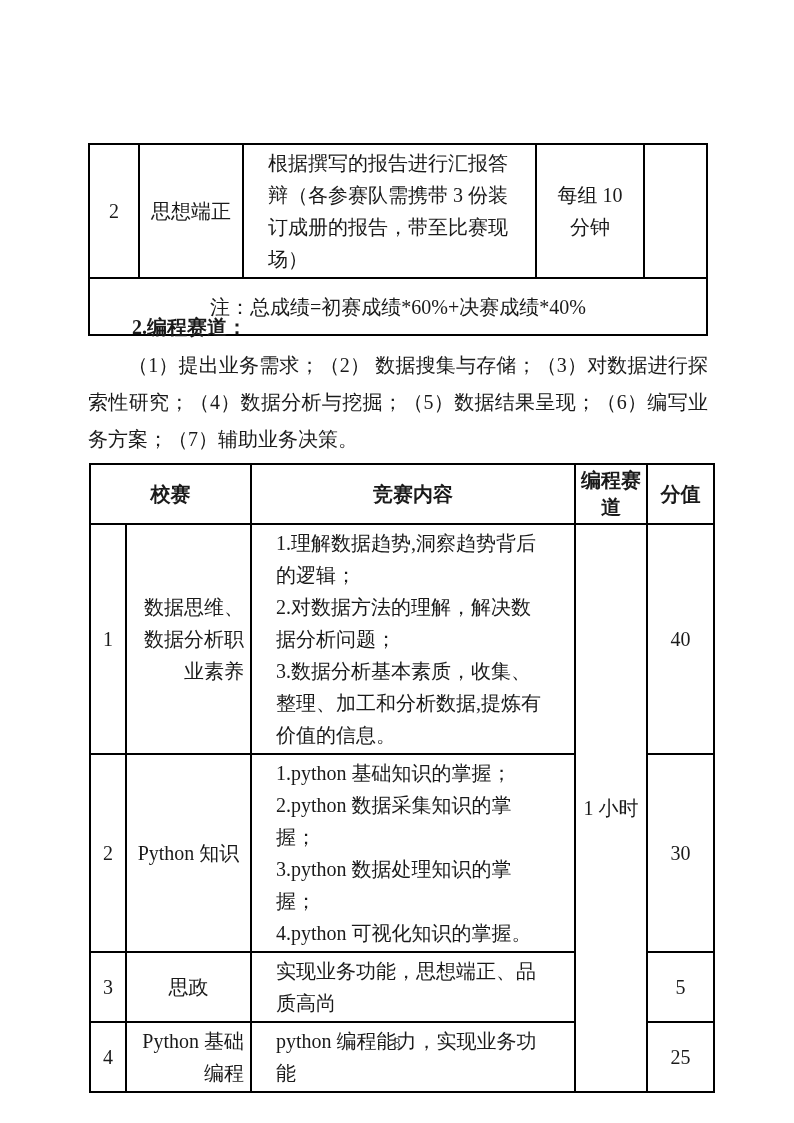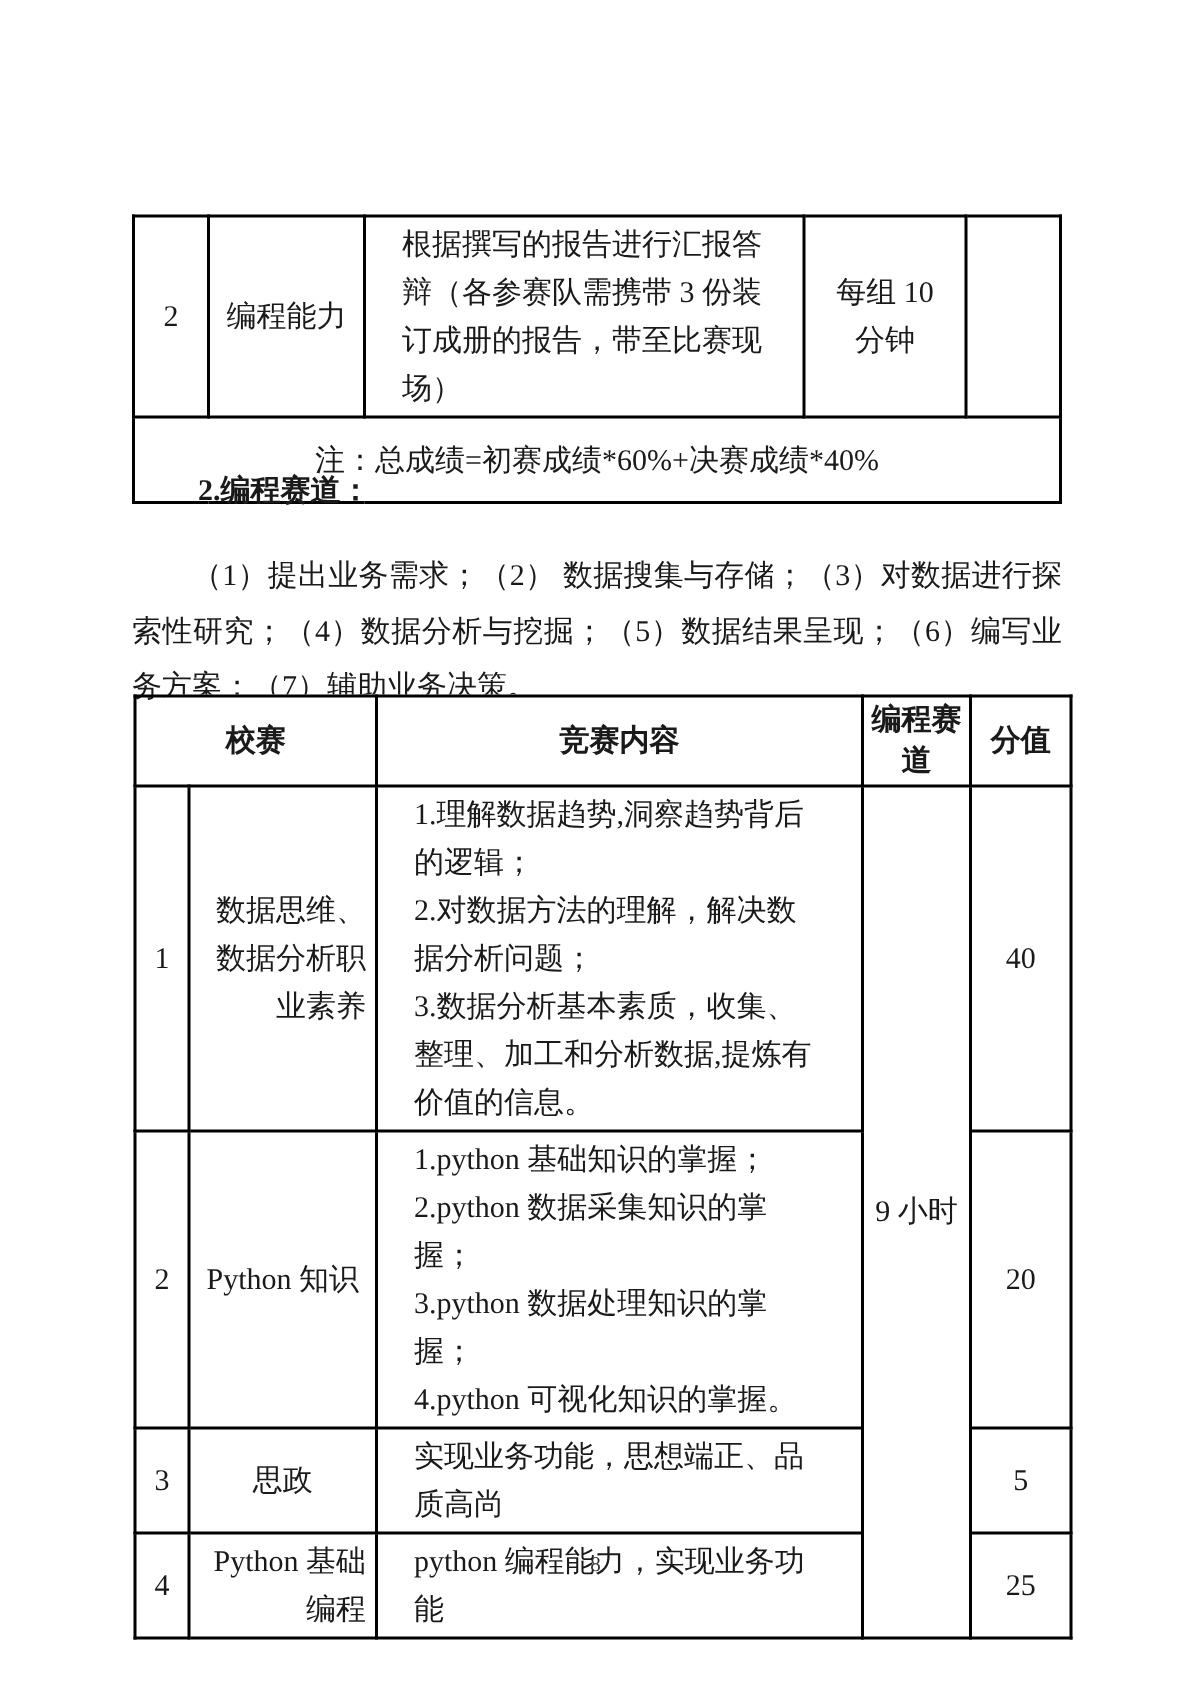--- a/index.html
+++ b/index.html
@@ -25,21 +25,21 @@
   .center { text-align:center; }
   .leftpad { text-align:left; padding:2px 24px; white-space:pre-wrap; }
   .namepad { text-align:right; padding:2px 6px; }
   .note-cell { text-align:center;margin-left:47px; }
   .hdr td { font-weight:bold; text-align:center; line-height:27px; padding:2px 4px; }
   .heading {
     position:absolute; left:132px; top:311px;
     font-size:20px; line-height:32px;font-weight:bold;
   }
   .para {
-    position:absolute; left:88px; top:366px; width:620px;
+    position:absolute; left:88px; top:347px; width:620px;
     font-size:20px; line-height:37px;
     text-align:justify; text-indent:40px;
   }
   .pagenum {
     position:absolute; left:0; right:0; top:1036px;
     text-align:center; font-size:14px; color:#333;
   }
 </style>
 </head>
 <body>
@@ -50,21 +50,21 @@
     <colgroup>
       <col style="width:50px">
         <col style="width:104px">
         <col style="width:293px">
         <col style="width:108px">
         <col style="width:63px">
     </colgroup>
     <tbody>
       <tr style="height:99px">
         <td class="center">2</td>
-        <td class="center">编程能力</td>
+        <td class="center">思想端正</td>
         <td class="leftpad">根据撰写的报告进行汇报答辩（各参赛队需携带 3 份装订成册的报告，带至比赛现场）</td>
         <td class="center" style="white-space:pre-wrap">每组 10
 分钟</td>
         <td class="center"></td>
       </tr>
       <tr style="height:57px">
         <td colspan="5" class="note-cell">注：总成绩=初赛成绩*60%+决赛成绩*40%</td>
       </tr>
     </tbody>
   </table>
@@ -86,31 +86,31 @@
         <td>竞赛内容</td>
         <td>编程赛道</td>
         <td>分值</td>
       </tr>
       <tr style="height:226px">
         <td class="center">1</td>
         <td class="namepad">数据思维、数据分析职业素养</td>
         <td class="leftpad">1.理解数据趋势,洞察趋势背后的逻辑；
 2.对数据方法的理解，解决数据分析问题；
 3.数据分析基本素质，收集、整理、加工和分析数据,提炼有价值的信息。</td>
-        <td class="center" rowspan="4">9 小时</td>
+        <td class="center" rowspan="4">1 小时</td>
         <td class="center">40</td>
       </tr>
       <tr style="height:126px">
         <td class="center">2</td>
         <td class="center">Python 知识</td>
         <td class="leftpad">1.python 基础知识的掌握；
 2.python 数据采集知识的掌握；
 3.python 数据处理知识的掌握；
 4.python 可视化知识的掌握。</td>
-        <td class="center">20</td>
+        <td class="center">30</td>
       </tr>
       <tr style="height:61px">
         <td class="center">3</td>
         <td class="center">思政</td>
         <td class="leftpad">实现业务功能，思想端正、品质高尚</td>
         <td class="center">5</td>
       </tr>
       <tr style="height:62px">
         <td class="center">4</td>
         <td class="namepad">Python 基础编程</td>

